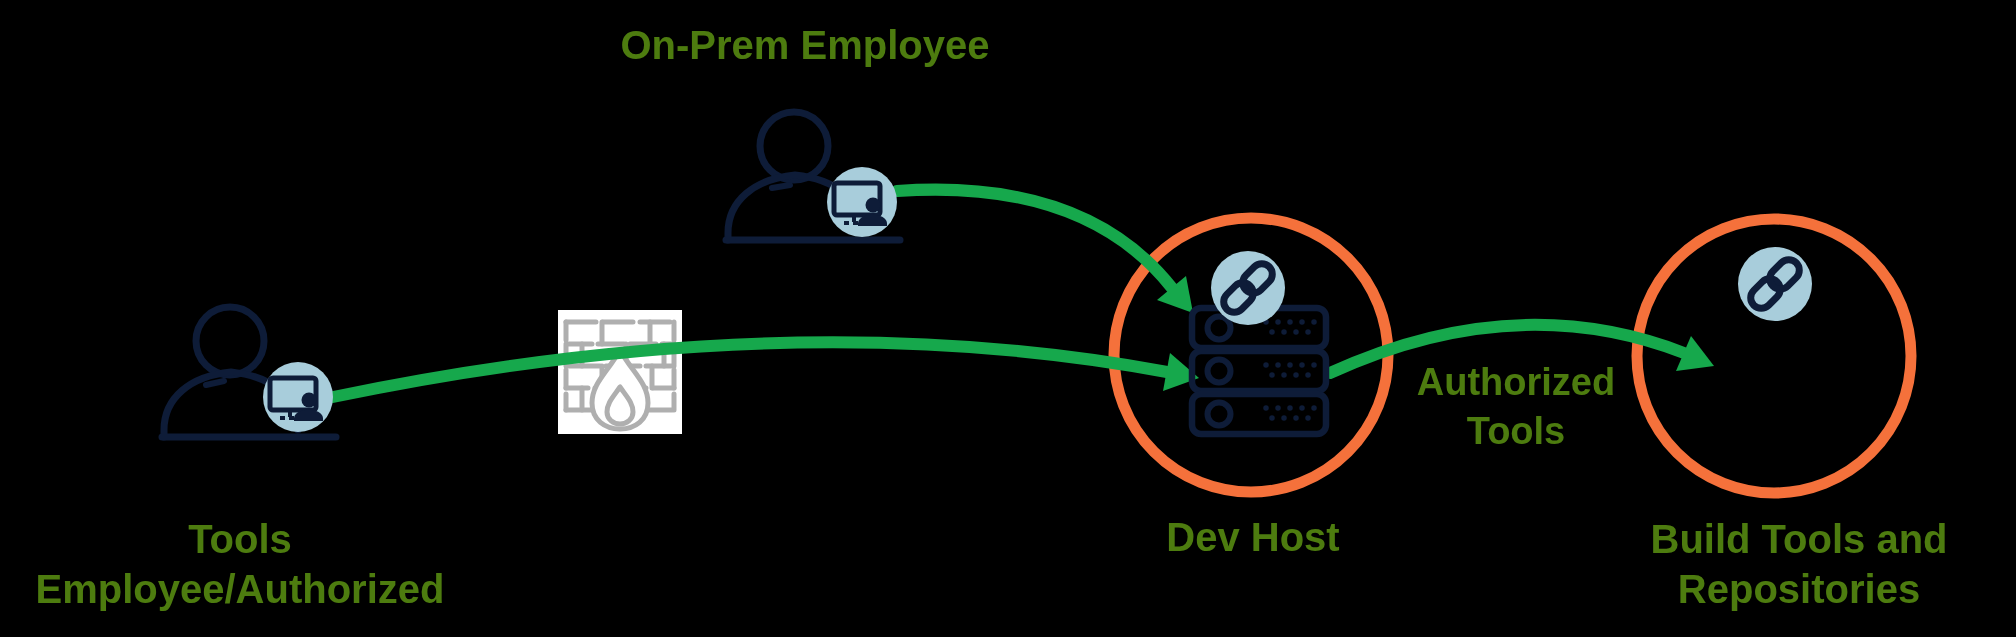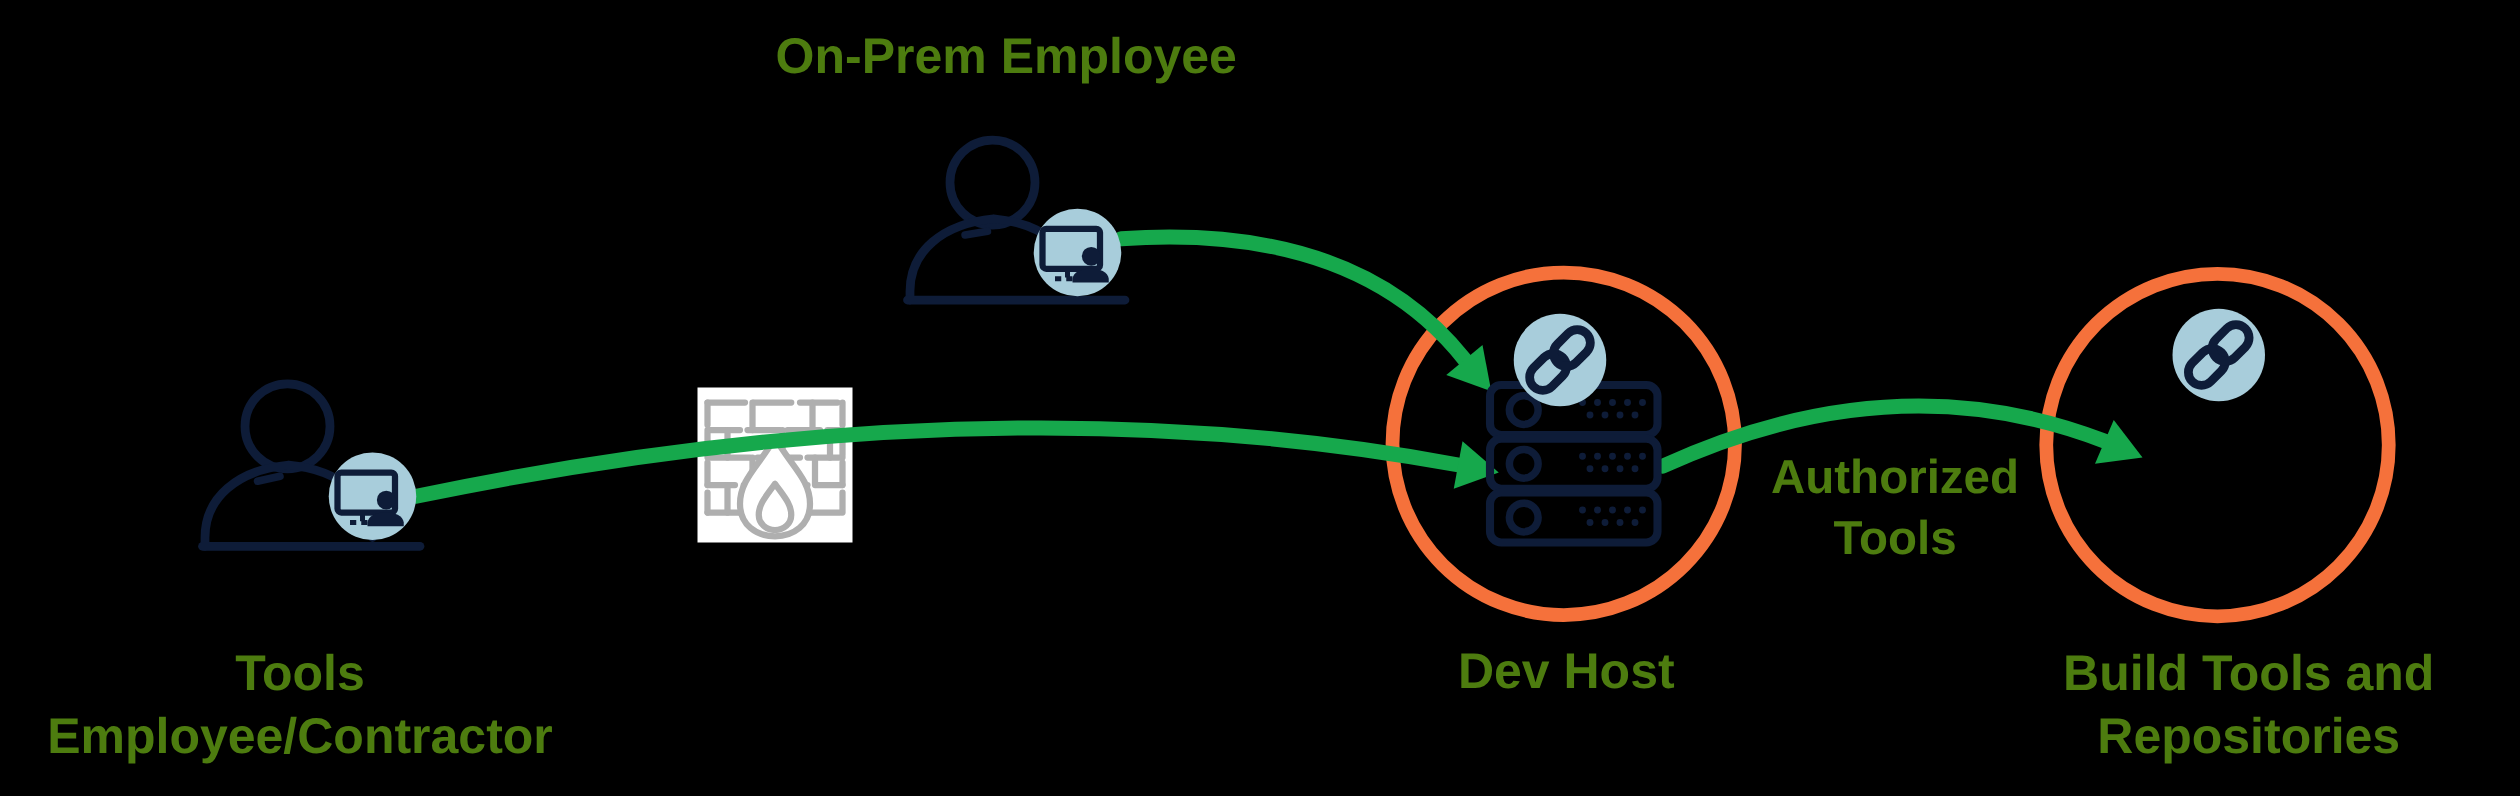--- a/index.html
+++ b/index.html
@@ -131,21 +131,21 @@
         <rect x="1745" y="273.5" width="33" height="21" rx="10.5"></rect>
         <rect x="1772" y="273.5" width="33" height="21" rx="10.5"></rect>
       </g>
     </g>
   </svg>
 
   <div class="lbl" style="left:805px;top:20px;">On-Prem Employee</div>
 
   <div class="lbl" style="left:240px;top:514px;">
     <div>Tools</div>
-    <div>Employee/Contractor</div>
+    <div>Employee/Authorized</div>
   </div>
 
   <div class="lbl" style="left:1253px;top:512px;">Dev Host</div>
 
   <div class="lbl" style="left:1774px;top:514px;margin-left:25px;">
     <div>Build Tools and</div>
     <div>Repositories</div>
   </div>
 
   <div class="lbl small" style="left:1516px;top:358px;">

